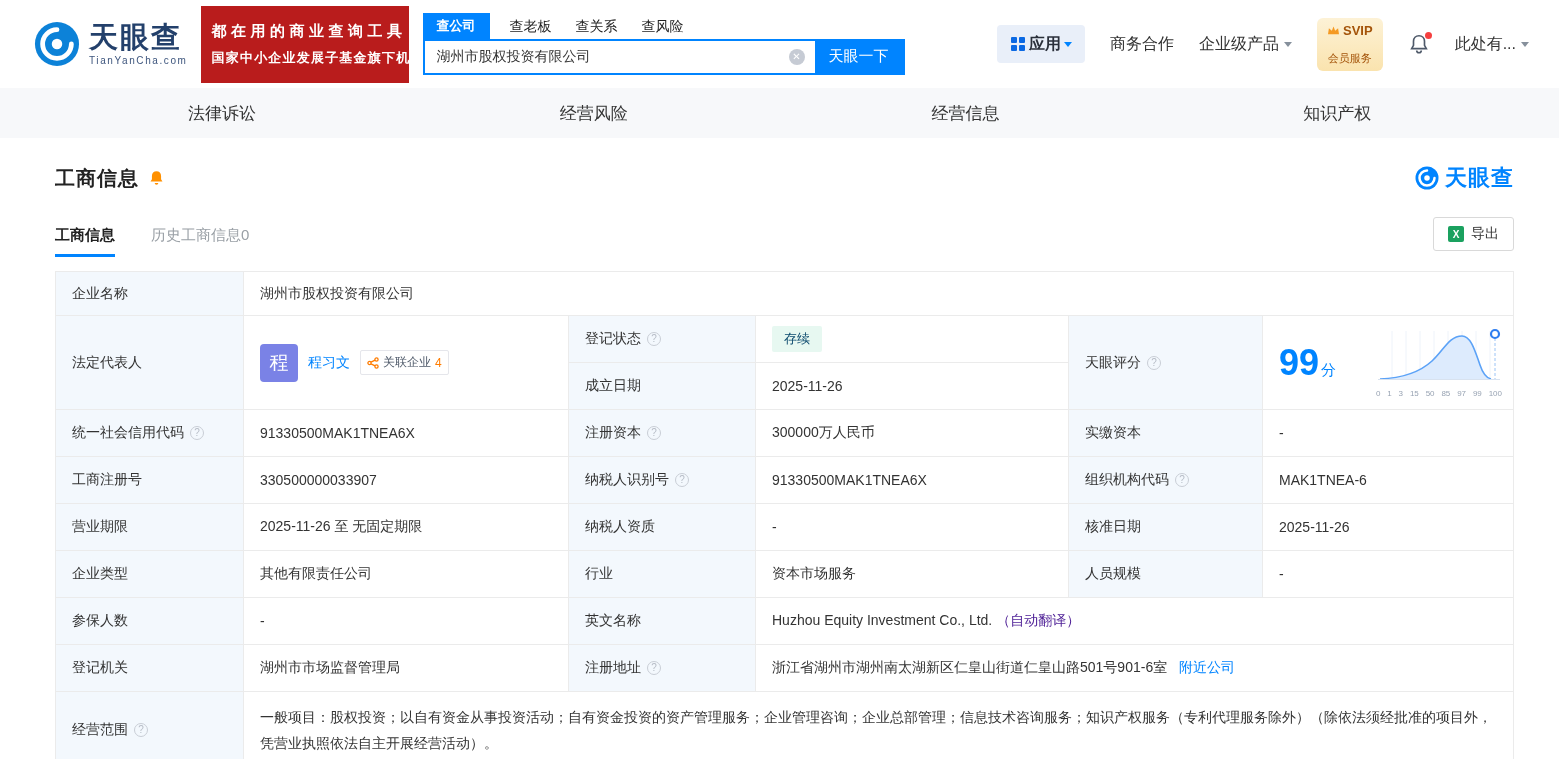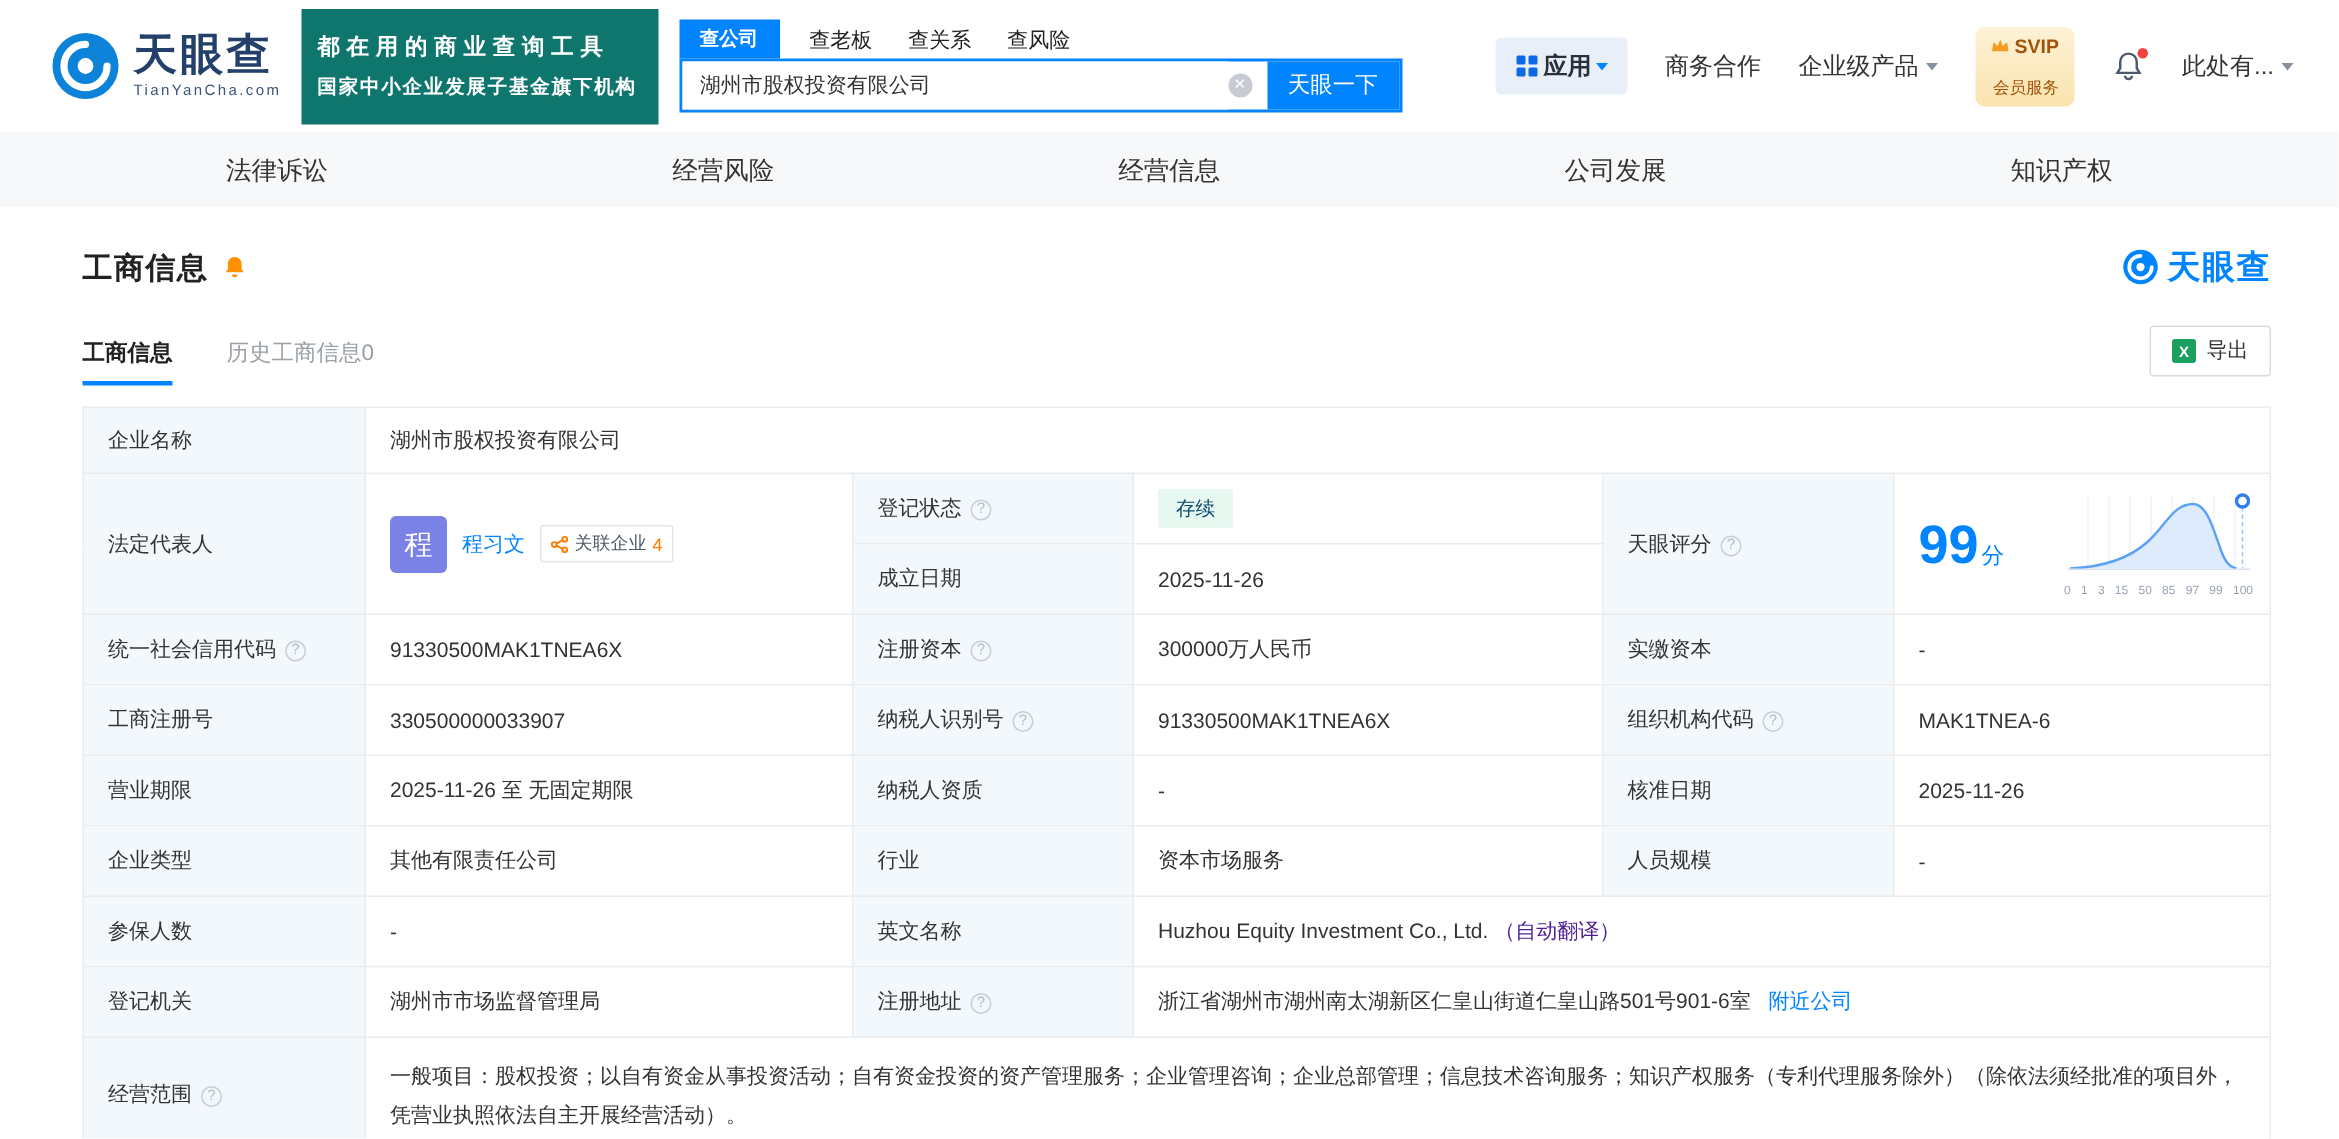--- a/index.html
+++ b/index.html
@@ -4,41 +4,41 @@
 <style>
   *{margin:0;padding:0;box-sizing:border-box}
   html,body{width:1559px;height:759px;overflow:hidden}
   body{font-family:"Liberation Sans","DejaVu Sans",sans-serif;background:#fff;color:#333}
 
   
   .topbar{display:flex;align-items:center;height:88px;padding:0 30px 0 34px;background:#fff}
   .logo{display:flex;align-items:center;gap:9px;cursor:pointer}
   .logo-text .brand{font-size:29px;font-weight:bold;color:#23406b;letter-spacing:2px;line-height:1.1}
   .logo-text .domain{font-size:10px;color:#3d557d;letter-spacing:1.6px;margin-top:2px}
-  .banner{margin-left:13px;background:#0f766e;color:#fff;padding:16px 11px;width:238px;cursor:default}
+  .banner{margin-left:13px;background:#b91c1c;color:#fff;padding:16px 11px;width:208px;cursor:default}
   .banner .b1{font-size:15px;font-weight:bold;letter-spacing:4.5px;white-space:nowrap}
   .banner .b2{font-size:13px;font-weight:bold;letter-spacing:1.2px;margin-top:8px;white-space:nowrap}
 
   .search-area{margin-left:14px;width:482px}
   .search-tabs{display:flex;align-items:flex-end;gap:24px;height:25px;margin-bottom:0}
   .search-tab{font-size:14px;color:#222;cursor:pointer;padding-bottom:3px}
   .search-tab.active{background:#0084ff;color:#fff;font-size:13px;font-weight:bold;padding:4px 14px;margin-right:-4px}
   .search-box{display:flex;align-items:center;height:36px;border:2px solid #0084ff;background:#fff}
   .search-input{flex:1;border:none;outline:none;font-size:14px;padding:0 8px 0 12px;color:#333;height:100%;font-family:inherit}
   .clear-icon{flex:0 0 16px;width:16px;height:16px;border-radius:50%;background:#c6cbd4;color:#fff;font-size:10px;line-height:16px;text-align:center;margin-right:10px;cursor:pointer}
   .clear-icon::before{content:"✕"}
   .search-btn{width:88px;height:100%;background:#0084ff;color:#fff;border:none;font-size:15px;cursor:pointer;font-family:inherit}
 
   .top-right{margin-left:auto;display:flex;align-items:center;gap:25px}
   .apps-btn{display:flex;align-items:center;gap:3px;background:#e9eff9;border-radius:4px;height:38px;padding:0 13px;cursor:pointer}
   .apps-btn .label{font-size:16px;font-weight:bold;color:#2a2f3a}
   .nav-link{font-size:16px;color:#333;cursor:pointer;display:flex;align-items:center;gap:5px;white-space:nowrap}
   .caret{width:0;height:0;border-left:4px solid transparent;border-right:4px solid transparent;border-top:5px solid #86909c;display:inline-block}
   .caret.blue{border-top-color:#0084ff}
-  .svip-btn{background:linear-gradient(180deg,#fdf2d6,#fae3ae);border-radius:6px;padding:5px 10px;text-align:right;cursor:pointer}
+  .svip-btn{background:linear-gradient(180deg,#fdf2d6,#fae3ae);border-radius:6px;padding:5px 10px;text-align:center;cursor:pointer}
   .svip-btn .l1{font-size:13px;font-weight:bold;color:#a4540a;display:flex;align-items:center;gap:3px;justify-content:center}
   .svip-btn .l2{font-size:11px;color:#a4540a;margin-top:13px}
   .bell-wrap{position:relative;cursor:pointer;line-height:0}
   .bell-dot{position:absolute;top:-1px;right:-2px;width:7px;height:7px;border-radius:50%;background:#f53f3f}
 
   
   .main-tabs{display:flex;background:#f7f8fa;height:50px;padding:0 36px}
   .main-tab{flex:1;display:flex;align-items:center;justify-content:center;font-size:17px;color:#333;cursor:pointer;position:relative}
   .main-tab.active{background:#fff;color:#0084ff;font-weight:bold}
   .tab-count{font-size:12px;margin-left:3px;transform:translateY(-6px);font-weight:normal;color:#0084ff}
@@ -164,23 +164,20 @@
 
   <nav class="main-tabs">
     <div class="main-tab">
       <span>法律诉讼</span>
     </div>
     <div class="main-tab">
       <span>经营风险</span>
     </div>
     <div class="main-tab">
       <span>经营信息</span>
-    </div>
-    <div class="main-tab">
-      <span>公司发展</span>
     </div>
     <div class="main-tab">
       <span>知识产权</span>
     </div>
   </nav>
 
   <main class="content">
 
     <div class="section-head">
       <span class="section-title">工商信息</span>

